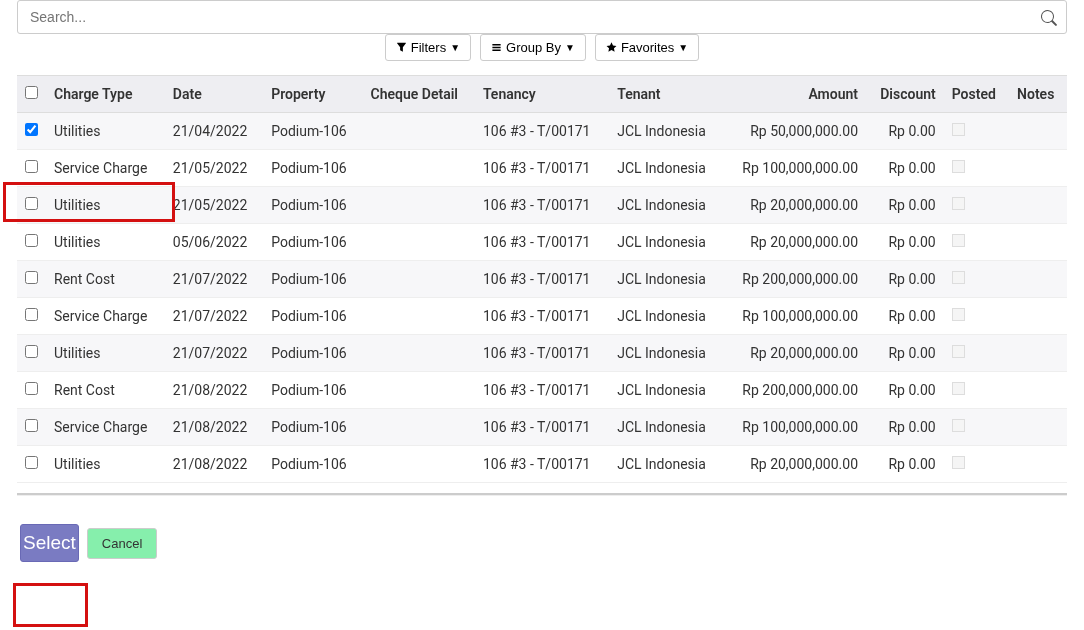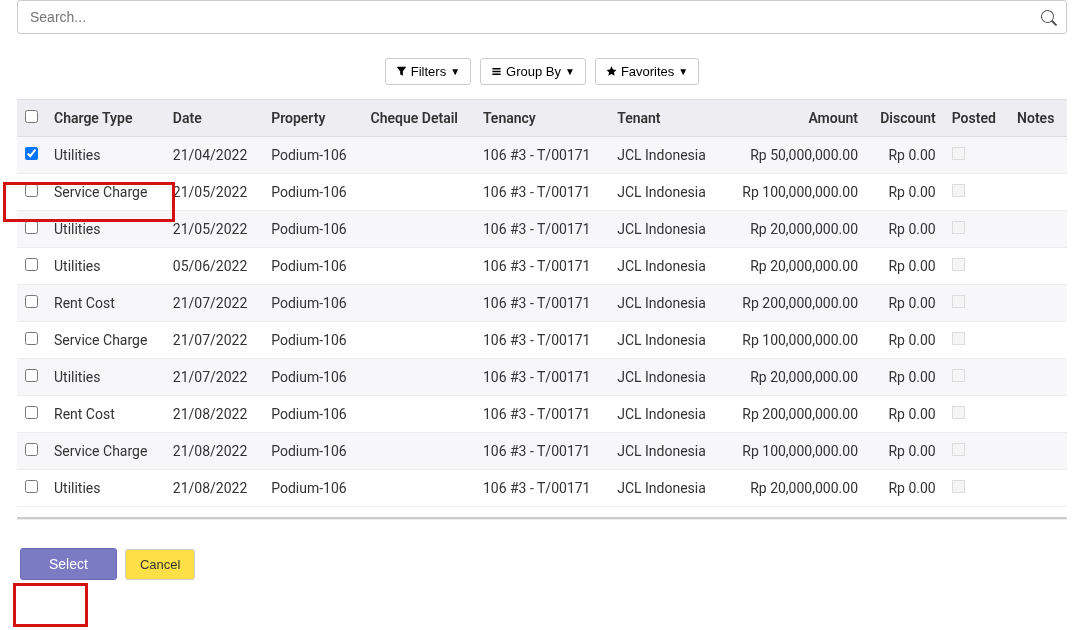--- a/index.html
+++ b/index.html
@@ -37,21 +37,21 @@
       color: #ccc;
       cursor: pointer;
       line-height: 1;
       margin-top: -6px;
     }
     .modal-body {
       padding: 0 17px;
     }
     .search-section {
       position: relative;
-      margin-bottom: 24px;
+      margin-bottom: 0;
     }
     .search-input {
       width: 100%;
       padding: 8px 38px 8px 12px;
       border: 1px solid #ccc;
       border-radius: 3px;
       font-size: 14px;
       outline: none;
     }
     .search-icon-btn {
@@ -195,27 +195,27 @@
     .footer-border {
       margin: 10px 17px 0;
       border-top: 2px solid #ccc;
       border-bottom: 1px solid #eee;
       height: 3px;
     }
     .btn-primary {
       background: #7a7bc2;
       color: #fff;
       border: 1px solid #6969b5;
-      padding: 7px 28px;
-      font-size: 14px;
+      padding: 7px 2px;
+      font-size: 19px;
       border-radius: 3px;
       cursor: pointer;
     }
     .btn-secondary {
-      background: #fde047;
+      background: #86efac;
       color: #333;
       border: 1px solid #ccc;
       padding: 7px 14px;
       font-size: 13px;
       border-radius: 3px;
       cursor: pointer;
     }
     svg { display: inline-block; vertical-align: middle; }
   </style>
 </head>

